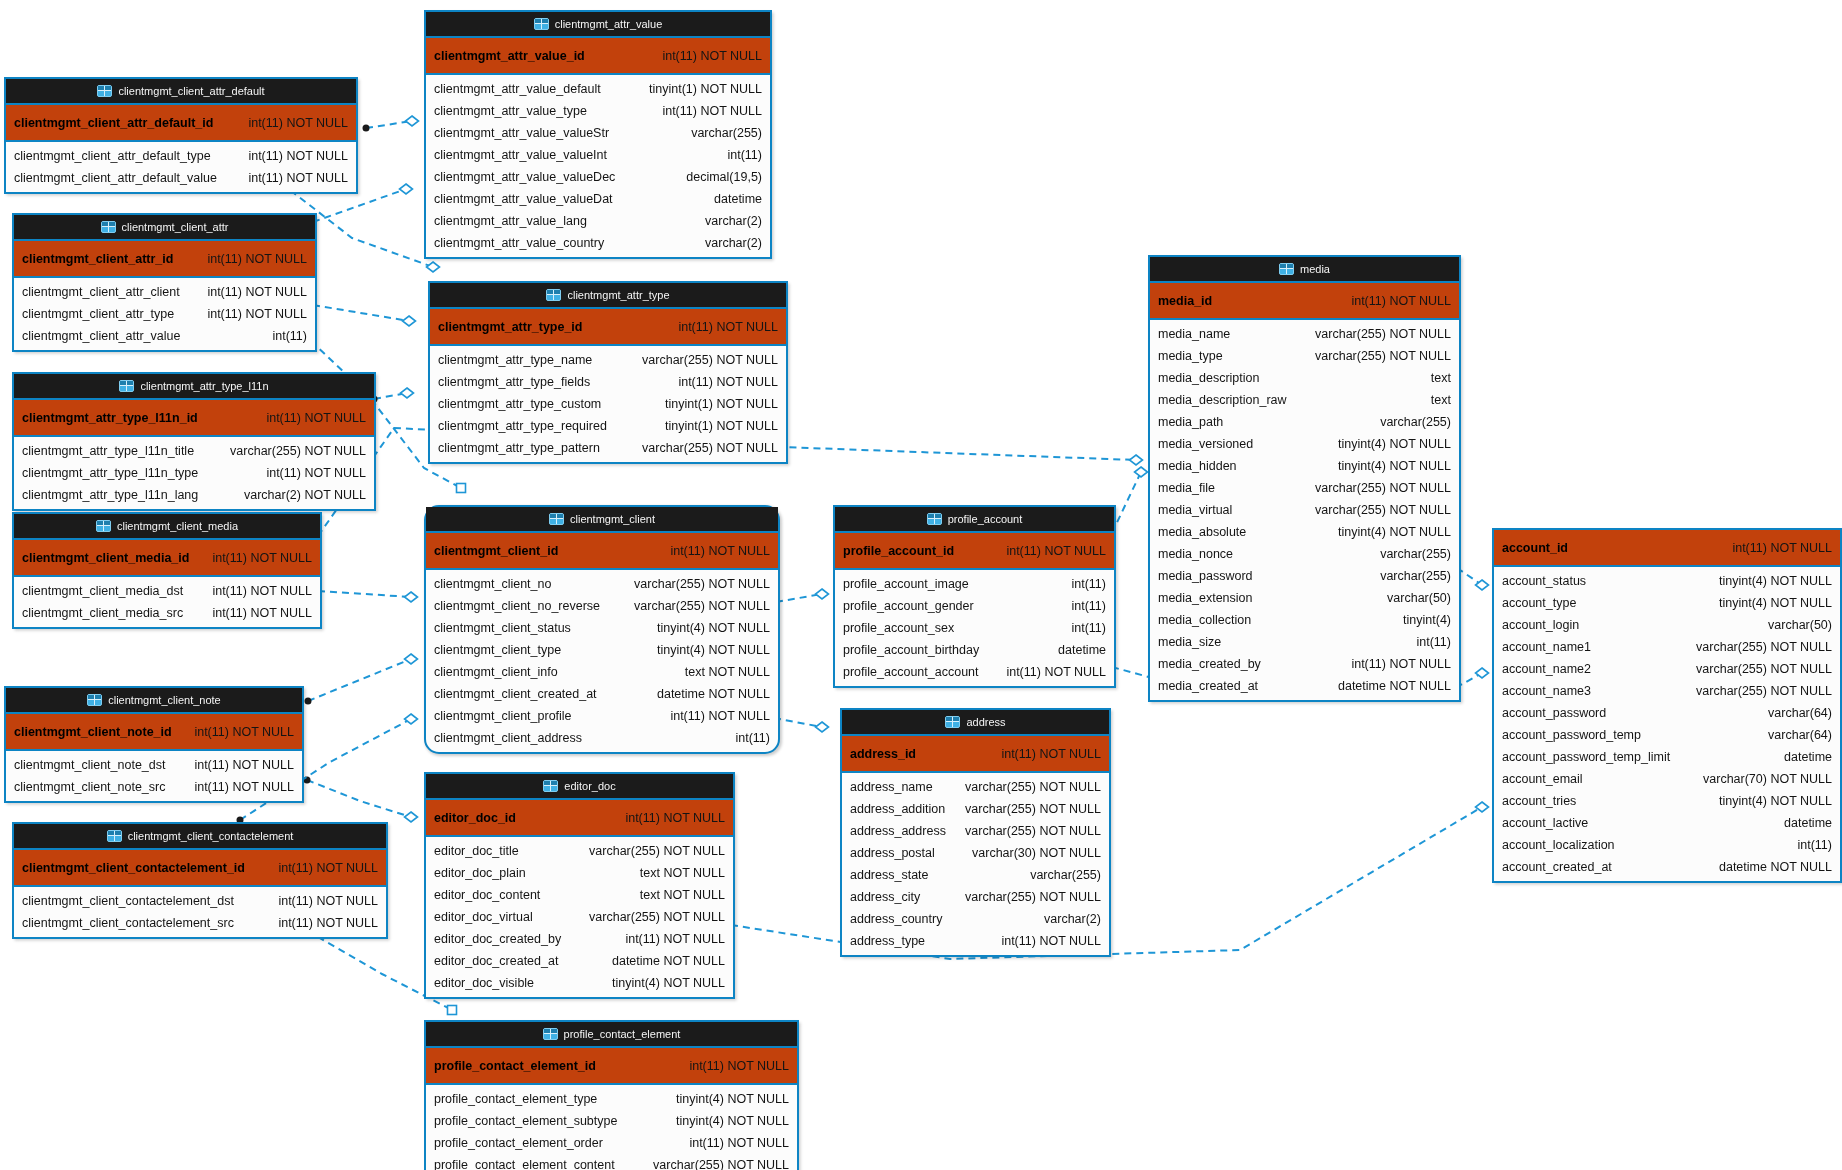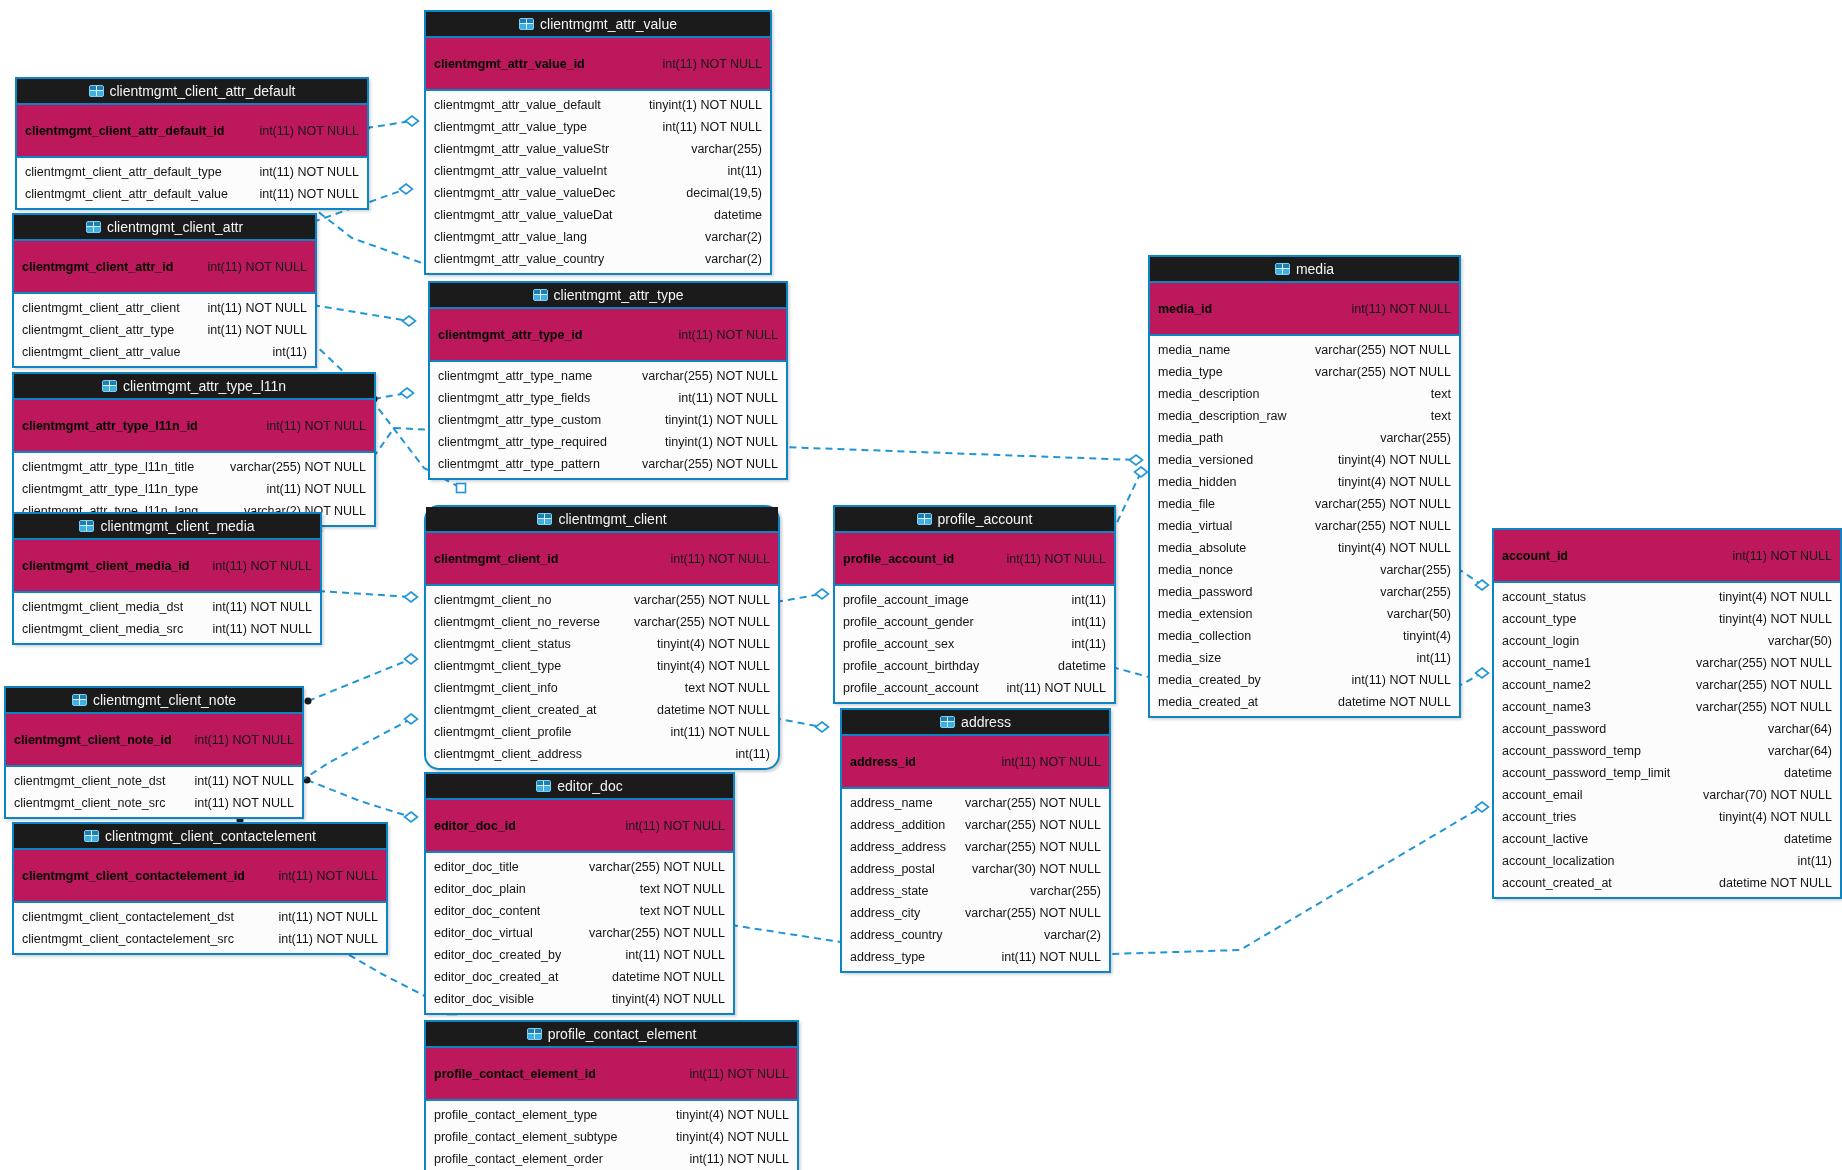--- a/index.html
+++ b/index.html
@@ -12,25 +12,25 @@
   #rel-layer{position:absolute;left:0;top:0;z-index:1}
   #tables{position:absolute;left:0;top:0;width:100%;height:100%;z-index:2;pointer-events:none}
   .tbl{
     position:absolute;background:#fcfcfc;border:2px solid #0d84c4;
     box-shadow:1.5px 1.5px 3px rgba(0,0,0,.20);
     font-size:12.5px;color:#141414;pointer-events:auto;
   }
   .tbl-h{
     background:#1b1b1b;color:#f5f5f5;height:24px;
     display:flex;align-items:center;justify-content:center;gap:6px;
-    font-size:14px;border-bottom:2px solid #0d84c4;white-space:nowrap;
+    font-size:11px;border-bottom:2px solid #0d84c4;white-space:nowrap;
   }
   .tbl-ic{display:flex;align-items:center}
   .tbl-ic svg{display:block}
-  .sec-pk{padding:14px 0;border-bottom:2px solid #0d84c4;background:#be185d}
+  .sec-pk{padding:6px 0;border-bottom:2px solid #0d84c4;background:#c2410c}
   .sec-f{padding:3px 0}
   .r{
     display:flex;justify-content:space-between;align-items:center;
     height:22px;line-height:22px;padding:0 8px;gap:14px;white-space:nowrap;
   }
   .sec-pk .r{height:23px}
   .sec-pk .cn{font-weight:700;color:#000}
   .cn{text-align:left}
   .ct{margin-left:auto;text-align:right}
   .rel{fill:none;stroke:#1e96d6;stroke-width:2;stroke-dasharray:7 5}
@@ -145,21 +145,21 @@
           <div class="r">
             <span class="cn">clientmgmt_attr_value_lang</span>
             <span class="ct">varchar(2)</span>
           </div>
           <div class="r">
             <span class="cn">clientmgmt_attr_value_country</span>
             <span class="ct">varchar(2)</span>
           </div>
         </div>
       </div>
-      <div class="tbl" style="left: 15px; top: 77px; width: 350px;">
+      <div class="tbl" style="left: 4px; top: 77px; width: 350px;">
         <div class="tbl-h">
           <span class="tbl-ic">
             <svg width="15" height="12" viewBox="0 0 15 12">
               <rect x="0.5" y="0.5" width="14" height="11" rx="1.5" fill="#3fb0e4" stroke="#7fcdf0"></rect>
               <rect x="1" y="1" width="13" height="4.5" fill="#1e7fae"></rect>
               <line x1="1" y1="5.5" x2="14" y2="5.5" stroke="#d8f0fb" stroke-width="1"></line>
               <line x1="7.5" y1="1" x2="7.5" y2="11" stroke="#d8f0fb" stroke-width="1"></line>
             </svg>
           </span>
           <span class="tbl-t">clientmgmt_client_attr_default</span>

